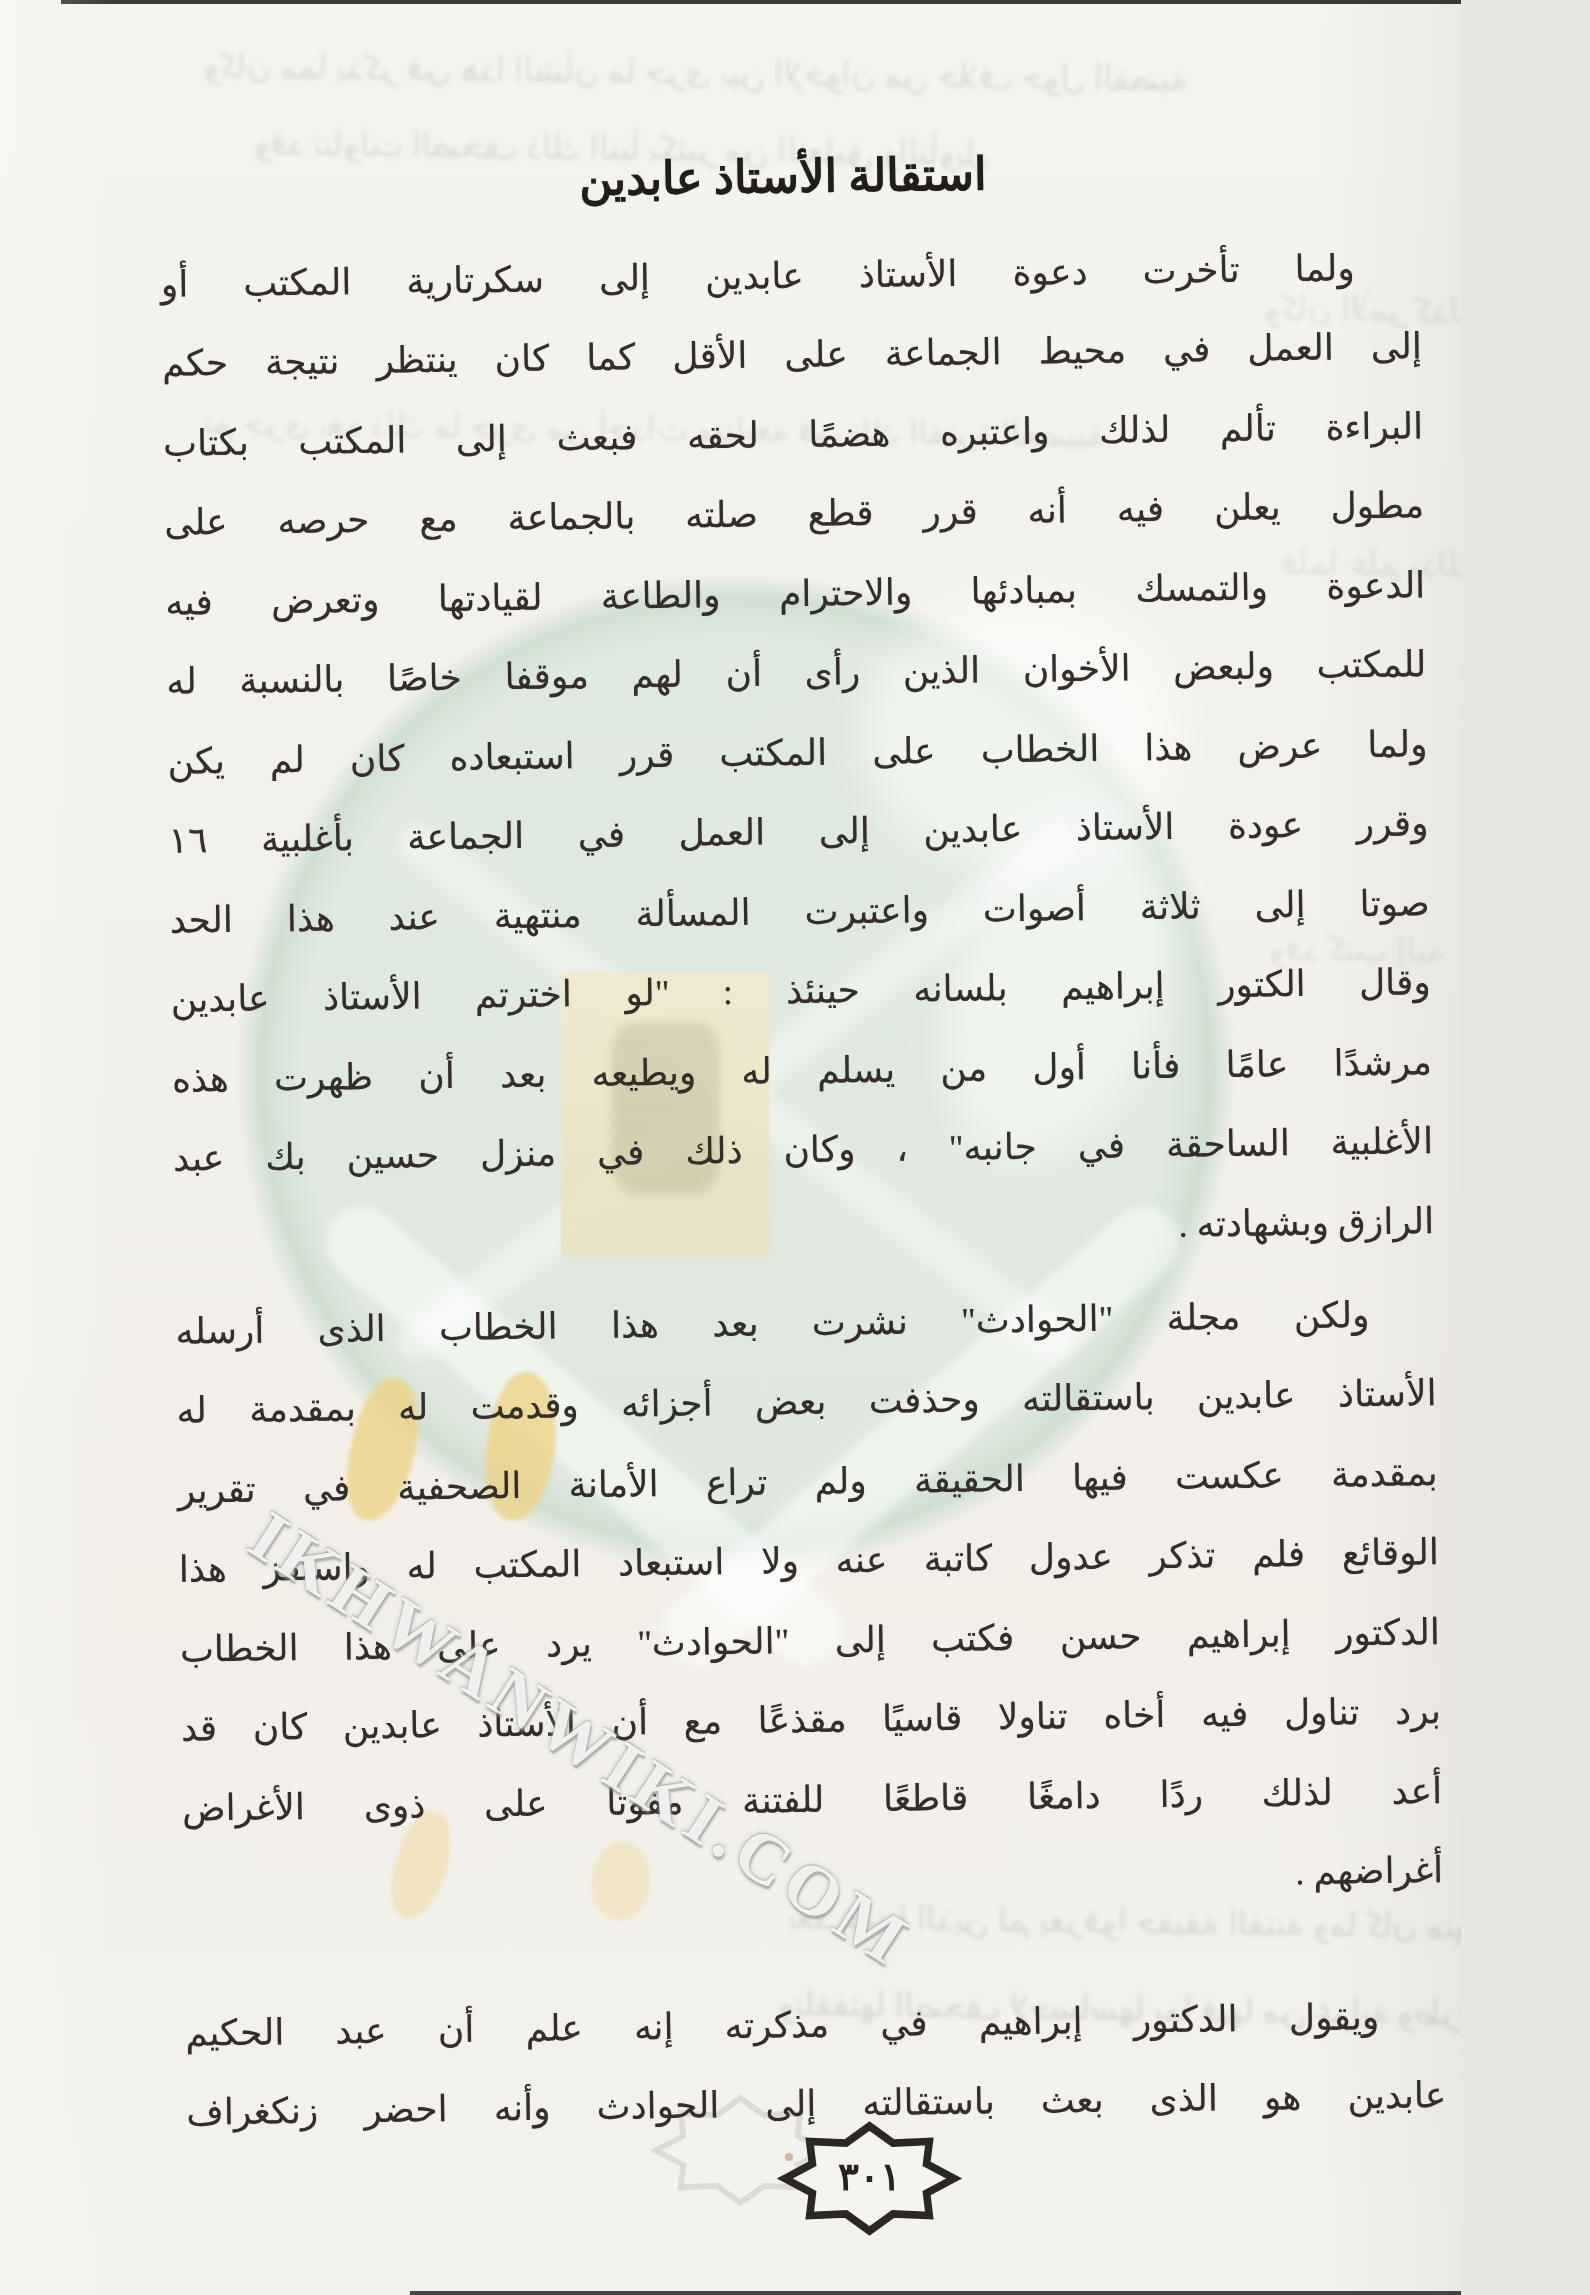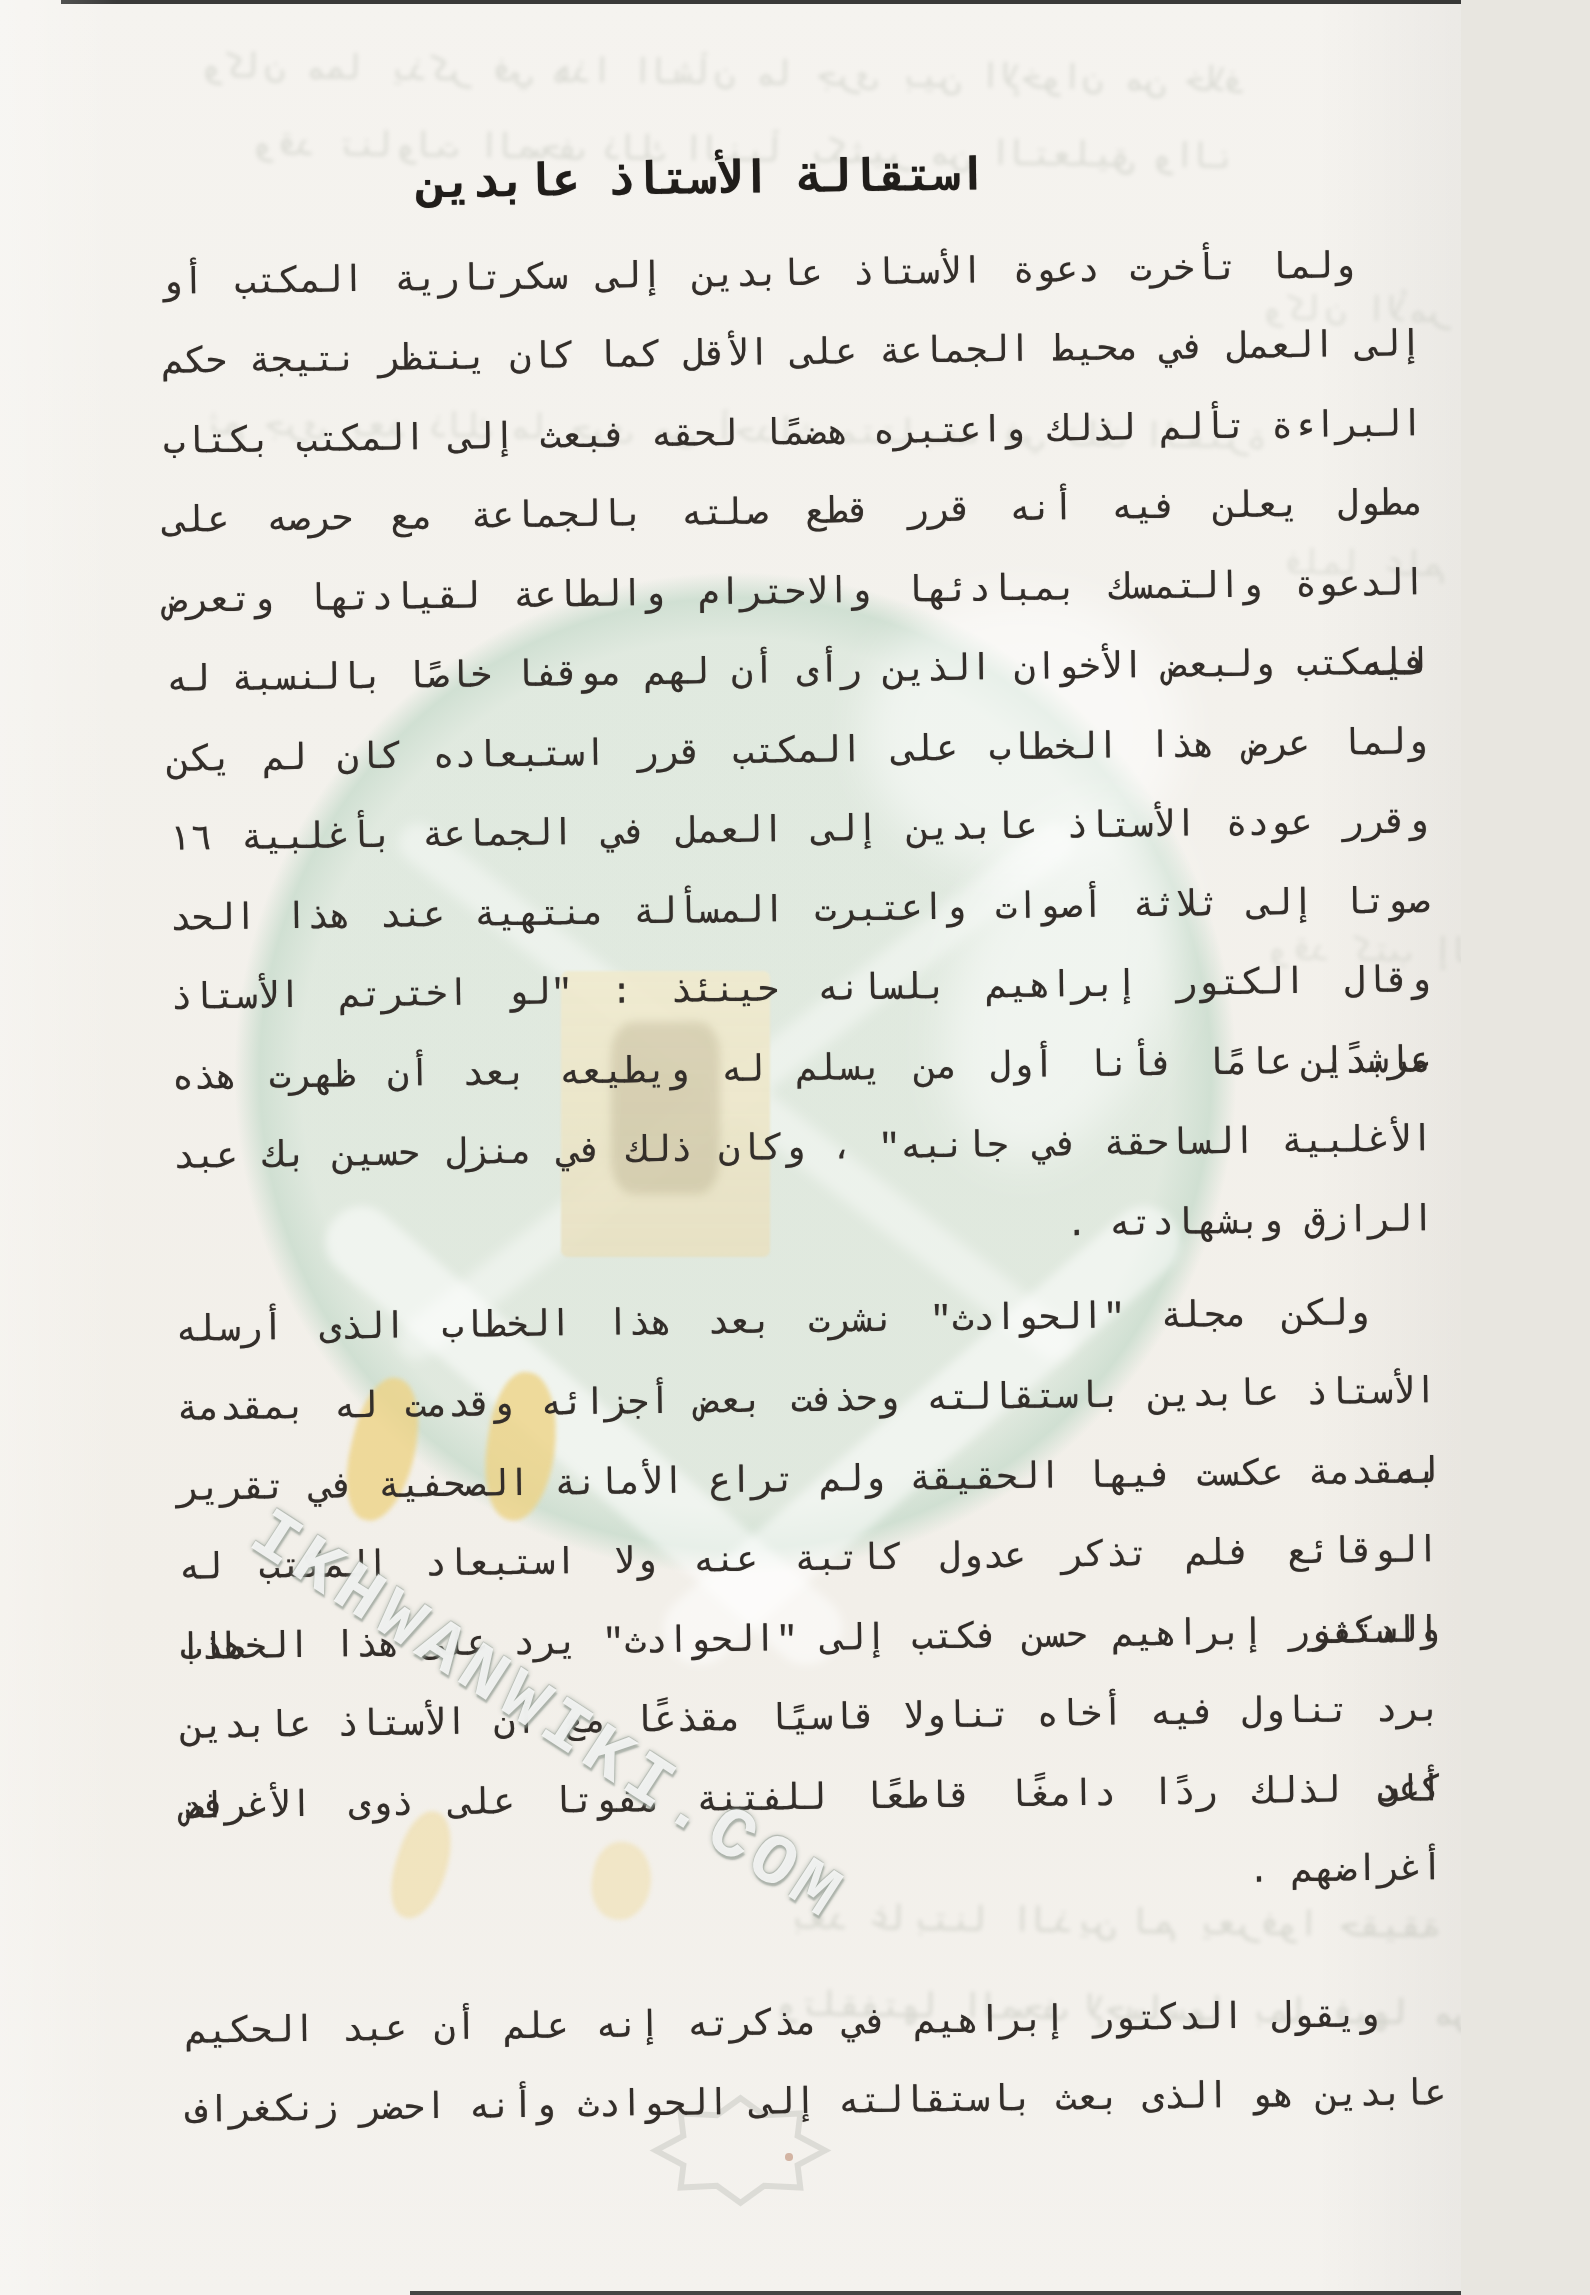--- a/index.html
+++ b/index.html
@@ -1,19 +1,19 @@
 <!DOCTYPE html>
 <html lang="ar" style="font-size:13.5px"><head>
 <meta charset="utf-8">
 <style>
   html,body{margin:0;padding:0;background:#e8e6e0;}
   .page{
     position:relative;width:1461px;height:2295px;overflow:hidden;
     background:linear-gradient(180deg,#f5f3ef 0%,#f3f1ec 30%,#f2efe9 70%,#f4f2ee 100%);
-    font-family:Liberation Mono, monospace;
+    font-family:Liberation Serif, serif;
   }
   .page::after{content:"";position:absolute;inset:0;pointer-events:none;
     background:linear-gradient(90deg,rgba(255,255,255,.25) 0%,rgba(0,0,0,0) 8%,rgba(0,0,0,0) 90%,rgba(0,0,0,.04) 100%);}
   .edge{position:absolute;background:#191919;}
   .edge.top{left:61px;top:0;width:1530px;height:4.2px;opacity:.85;}
   .edge.bottom{left:410px;top:2291px;width:1181px;height:4.2px;opacity:.8;}
 
   
   .wm-layer{position:absolute;inset:0;pointer-events:none;}
   .wm-circle{position:absolute;left:224px;top:562px;width:1023px;height:1023px;border-radius:50%;
@@ -134,16 +134,22 @@
 
     <div class="ln first" style="top:1986px">ويقول الدكتور إبراهيم في مذكرته إنه علم أن عبد الحكيم</div>
     <div class="ln" style="top:2065px">عابدين هو الذى بعث باستقالته إلى الحوادث وأنه احضر زنكغراف</div>
   </div>
 
   <div class="wm-site">IKHWANWIKI.COM</div>
 
   <svg class="star-ghost" viewBox="-133 -82 266 164" width="225" height="139">
     <polygon points="100,0 67.5,17.3 70.7,43.8 27.9,41.8 0,62 -27.9,41.8 -70.7,43.8 -67.5,17.3 -100,0 -67.5,-17.3 -70.7,-43.8 -27.9,-41.8 0,-62 27.9,-41.8 70.7,-43.8 67.5,-17.3" fill="none" stroke="rgba(140,145,138,0.28)" stroke-width="7"></polygon>
   </svg>
+  <div class="star-wrap">
+    <svg viewBox="-133 -82 266 164" width="225" height="139">
+      <polygon points="100,0 67.5,17.3 70.7,43.8 27.9,41.8 0,62 -27.9,41.8 -70.7,43.8 -67.5,17.3 -100,0 -67.5,-17.3 -70.7,-43.8 -27.9,-41.8 0,-62 27.9,-41.8 70.7,-43.8 67.5,-17.3" fill="#f6f4f0" stroke="#2b2724" stroke-width="9" stroke-linejoin="miter"></polygon>
+    </svg>
+    <div class="pageno">٣٠١</div>
+  </div>
   <div class="speck"></div>
 
 </div>
 
 
 </body></html>

